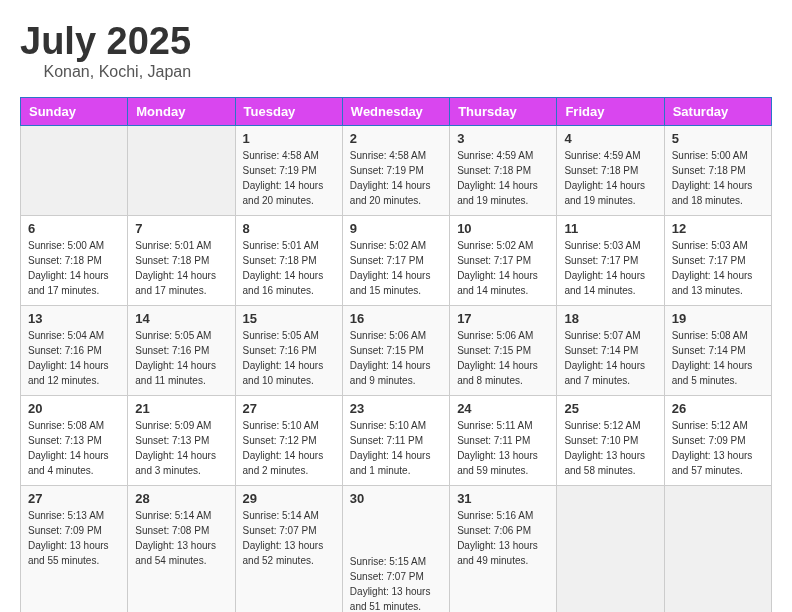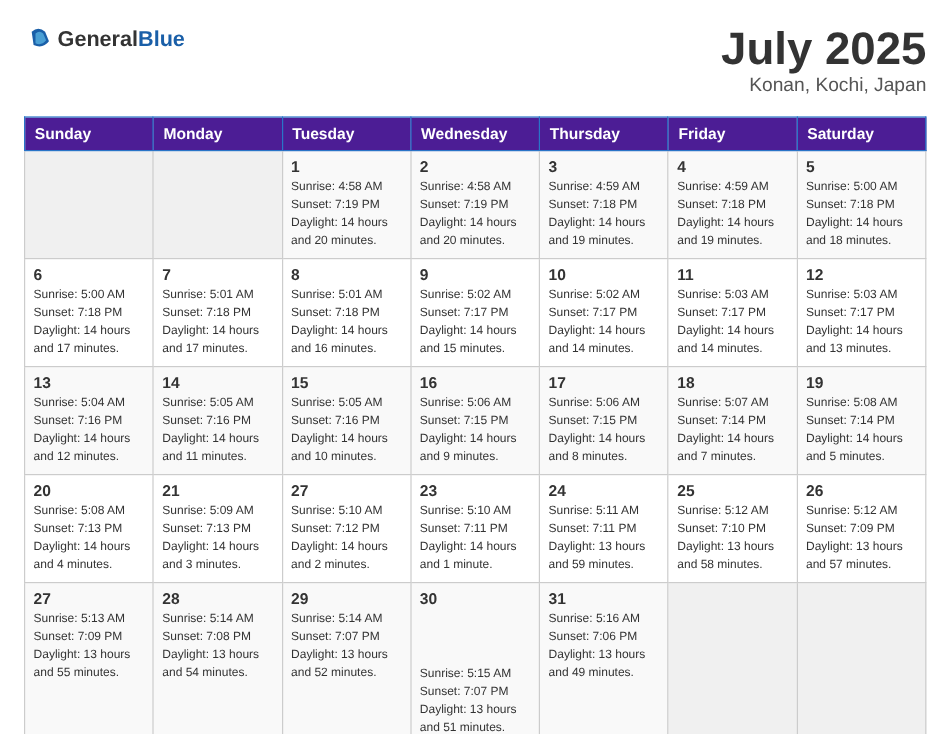--- a/index.html
+++ b/index.html
@@ -36,21 +36,21 @@
     .location-title {
       font-size: 16px;
       color: #555;
     }
     table {
       width: 100%;
       border-collapse: collapse;
       border: 1px solid #ccc;
     }
     thead tr {
-      background-color: #4c1d95;
+      background-color: #d946ef;
     }
     thead th {
       color: #fff;
       font-size: 13px;
       padding: 6px 8px;
       text-align: left;
       border: 1px solid #2a75c7;
       font-weight: bold;
     }
     tbody tr {
@@ -83,29 +83,20 @@
       background-color: #ffffff;
     }
     .empty-cell {
       background-color: #f0f0f0;
     }
   </style>
 </head>
 <body>
 
 <div class="header-area">
-  <div class="logo">
-    <svg class="logo-icon" viewBox="0 0 30 30" xmlns="http://www.w3.org/2000/svg">
-      <path d="M8 8 Q15 2 22 8 L26 18 Q20 26 10 22 Z" fill="#1a5fa8"></path>
-      <path d="M12 10 Q16 6 20 10 L23 17 Q18 23 12 20 Z" fill="#4a9fd4"></path>
-    </svg>
-    <div>
-      <span style="font-size:18px;font-weight:bold;color:#333;">General</span><span style="font-size:18px;font-weight:bold;color:#1a5fa8;">Blue</span>
-    </div>
-  </div>
   <div class="title-area">
     <div class="month-title">July 2025</div>
     <div class="location-title">Konan, Kochi, Japan</div>
   </div>
 </div>
 
 <table>
   <thead>
     <tr>
       <th>Sunday</th>

